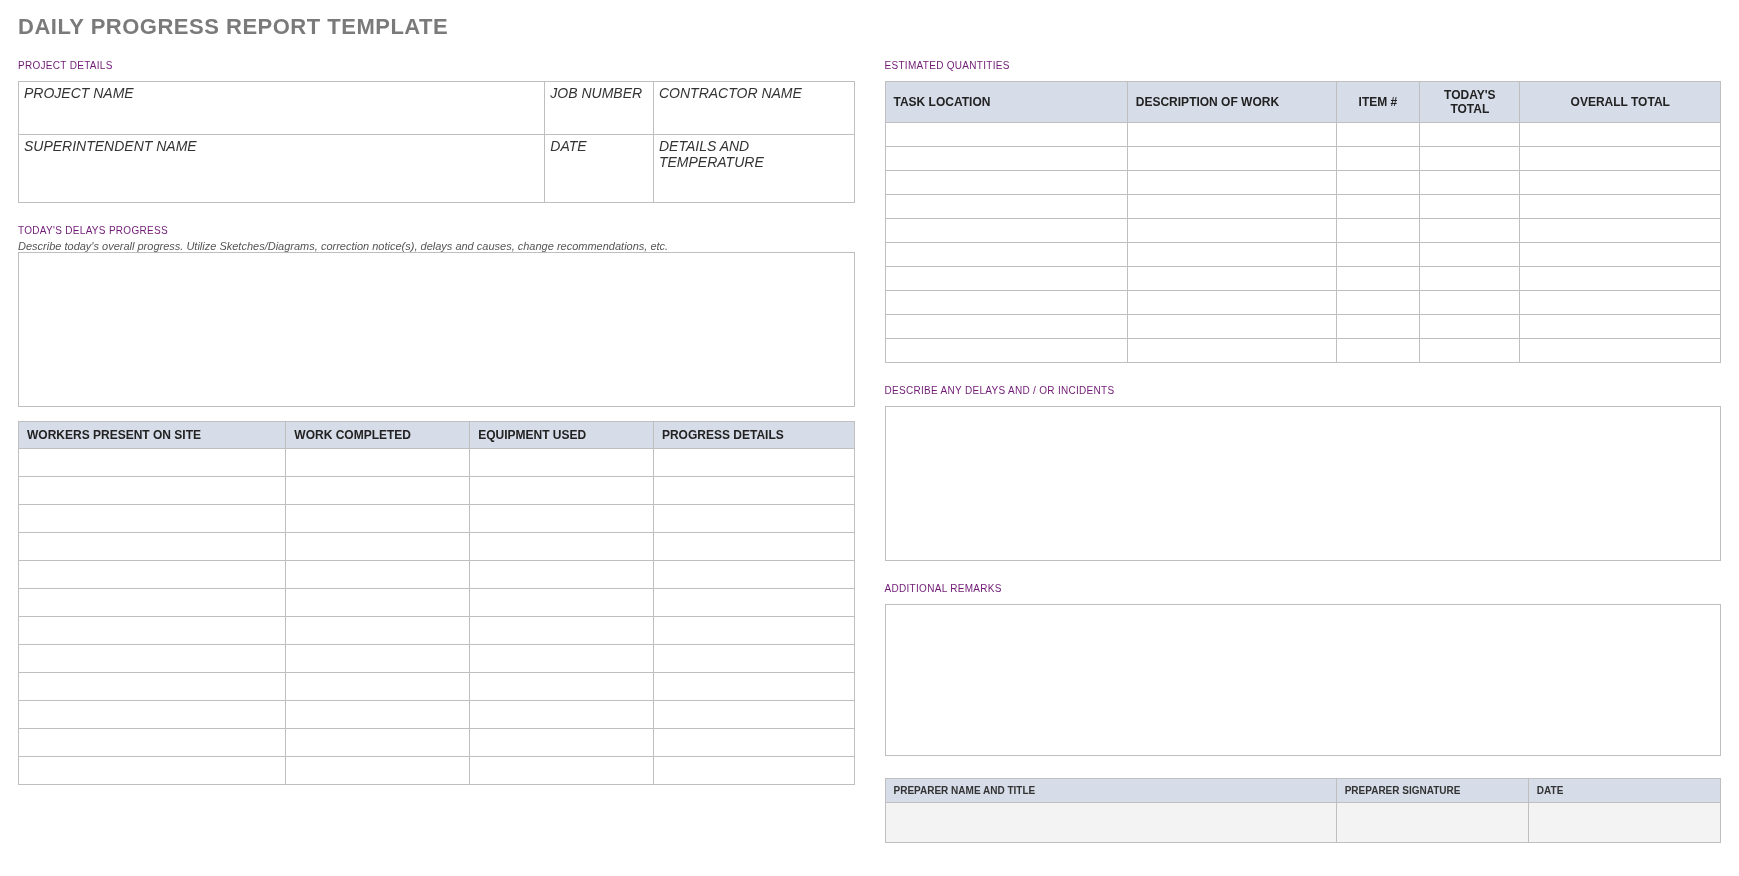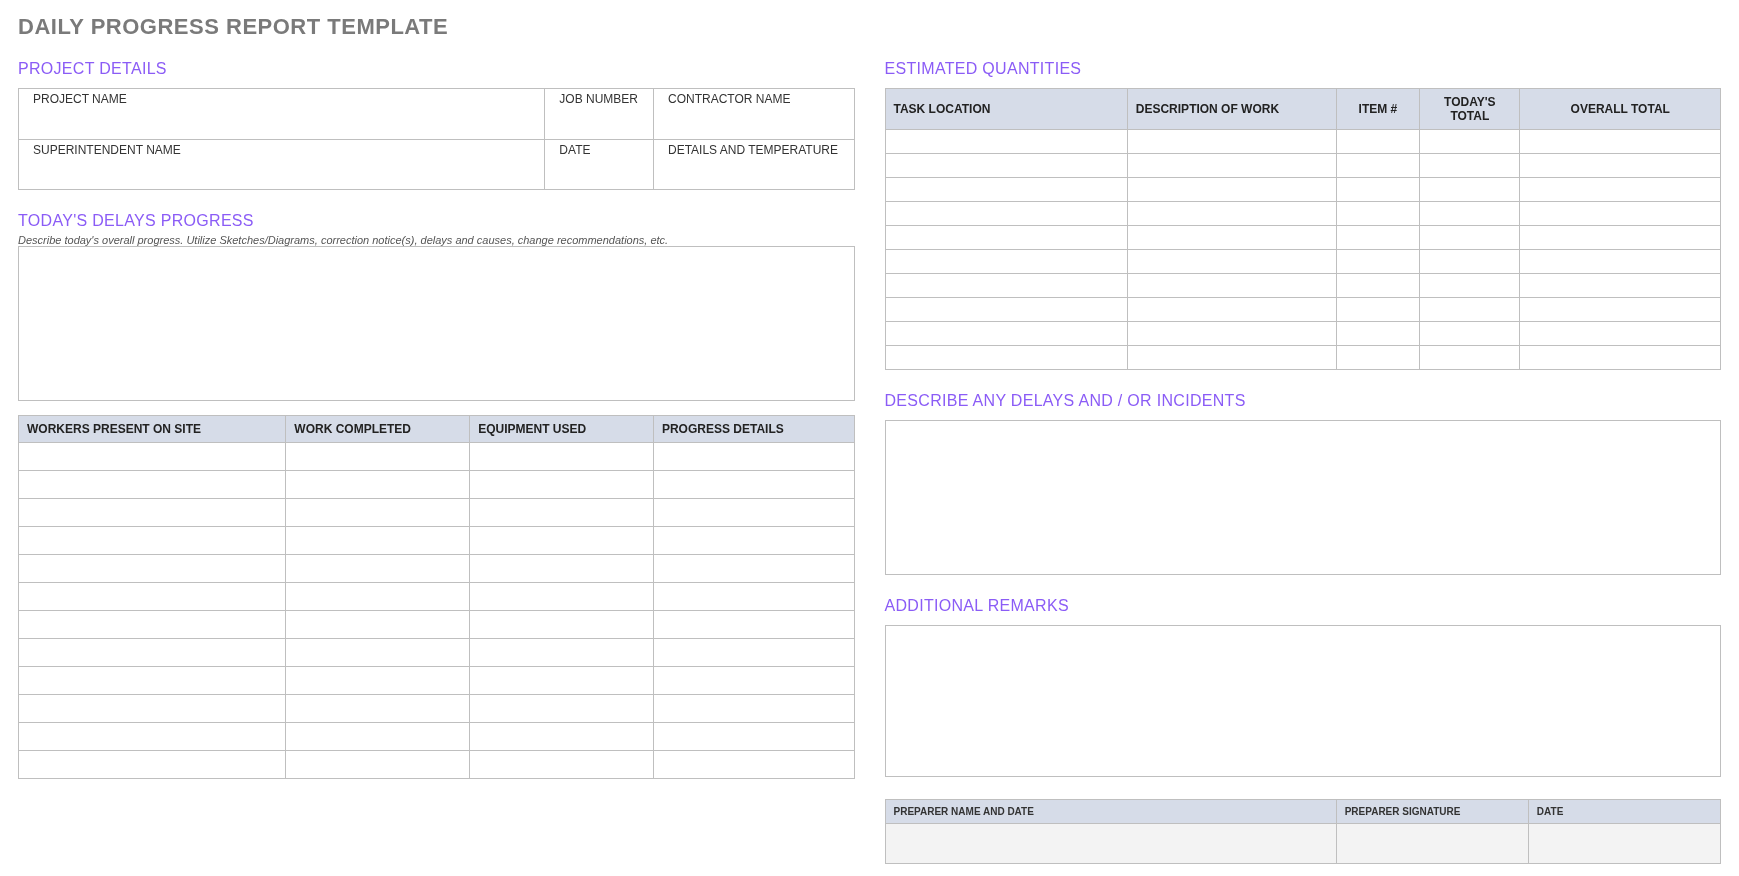--- a/index.html
+++ b/index.html
@@ -16,46 +16,47 @@
   }
   .col { flex: 1; }
   .title {
     font-size: 22px;
     font-weight: bold;
     color: #7a7a7a;
     letter-spacing: 0.5px;
     margin-bottom: 20px;
   }
   .section-title {
-    font-size: 16px;
-    color: #8b5cf6;
+    font-size: 10px;
+    color: #701a75;
     margin-bottom: 4px;
     letter-spacing: 0.3px;
   }
   .hint {
     font-size: 11px;
     font-style: italic;
     color: #555;
   }
   table {
     border-collapse: collapse;
     width: 100%;
     font-size: 11px;
   }
   .details-table td {
     border: 1px solid #bfbfbf;
     padding: 0;
     vertical-align: top;
   }
   .details-table .label-cell {
-    font-size: 12px;
+    font-size: 14px;
     color: #333;
-    padding: 3px 5px 1px 14px;
+    padding: 3px 5px 1px 5px;
     border-bottom: none;
     height: 16px;
+    font-style: italic;
   }
   .details-table .input-cell {
     height: 32px;
     border-top: none;
   }
   .bigbox {
     border: 1px solid #bfbfbf;
     width: 100%;
     height: 155px;
     background: #fff;
@@ -348,21 +349,21 @@
     <div class="gap-lg"></div>
 
     <table class="sig-table">
       <colgroup>
           <col style="width:54%">
           <col style="width:23%">
           <col style="width:23%">
         </colgroup>
       <tbody>
           <tr>
-        <th>PREPARER NAME AND DATE</th>
+        <th>PREPARER NAME AND TITLE</th>
         <th>PREPARER SIGNATURE</th>
         <th>DATE</th>
       </tr>
       <tr>
         <td></td>
         <td></td>
         <td></td>
       </tr>
     </tbody>
       </table>

